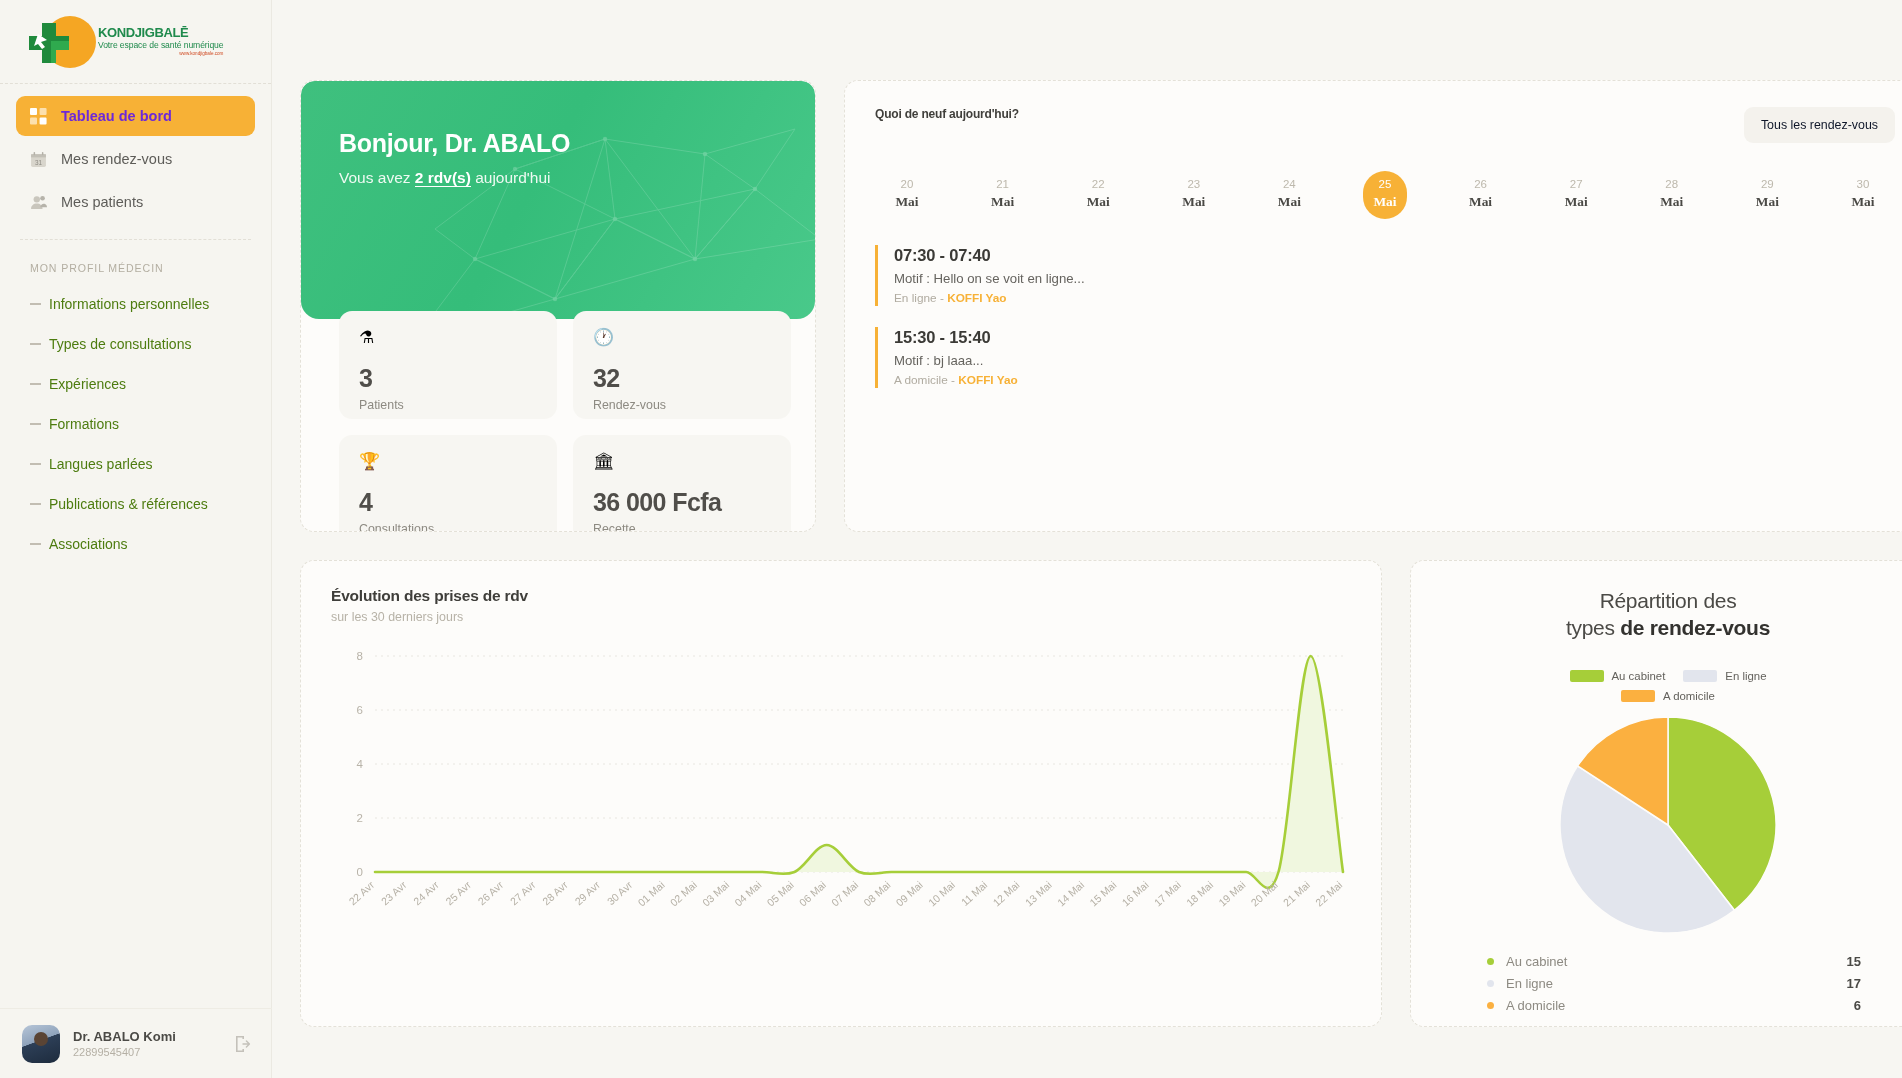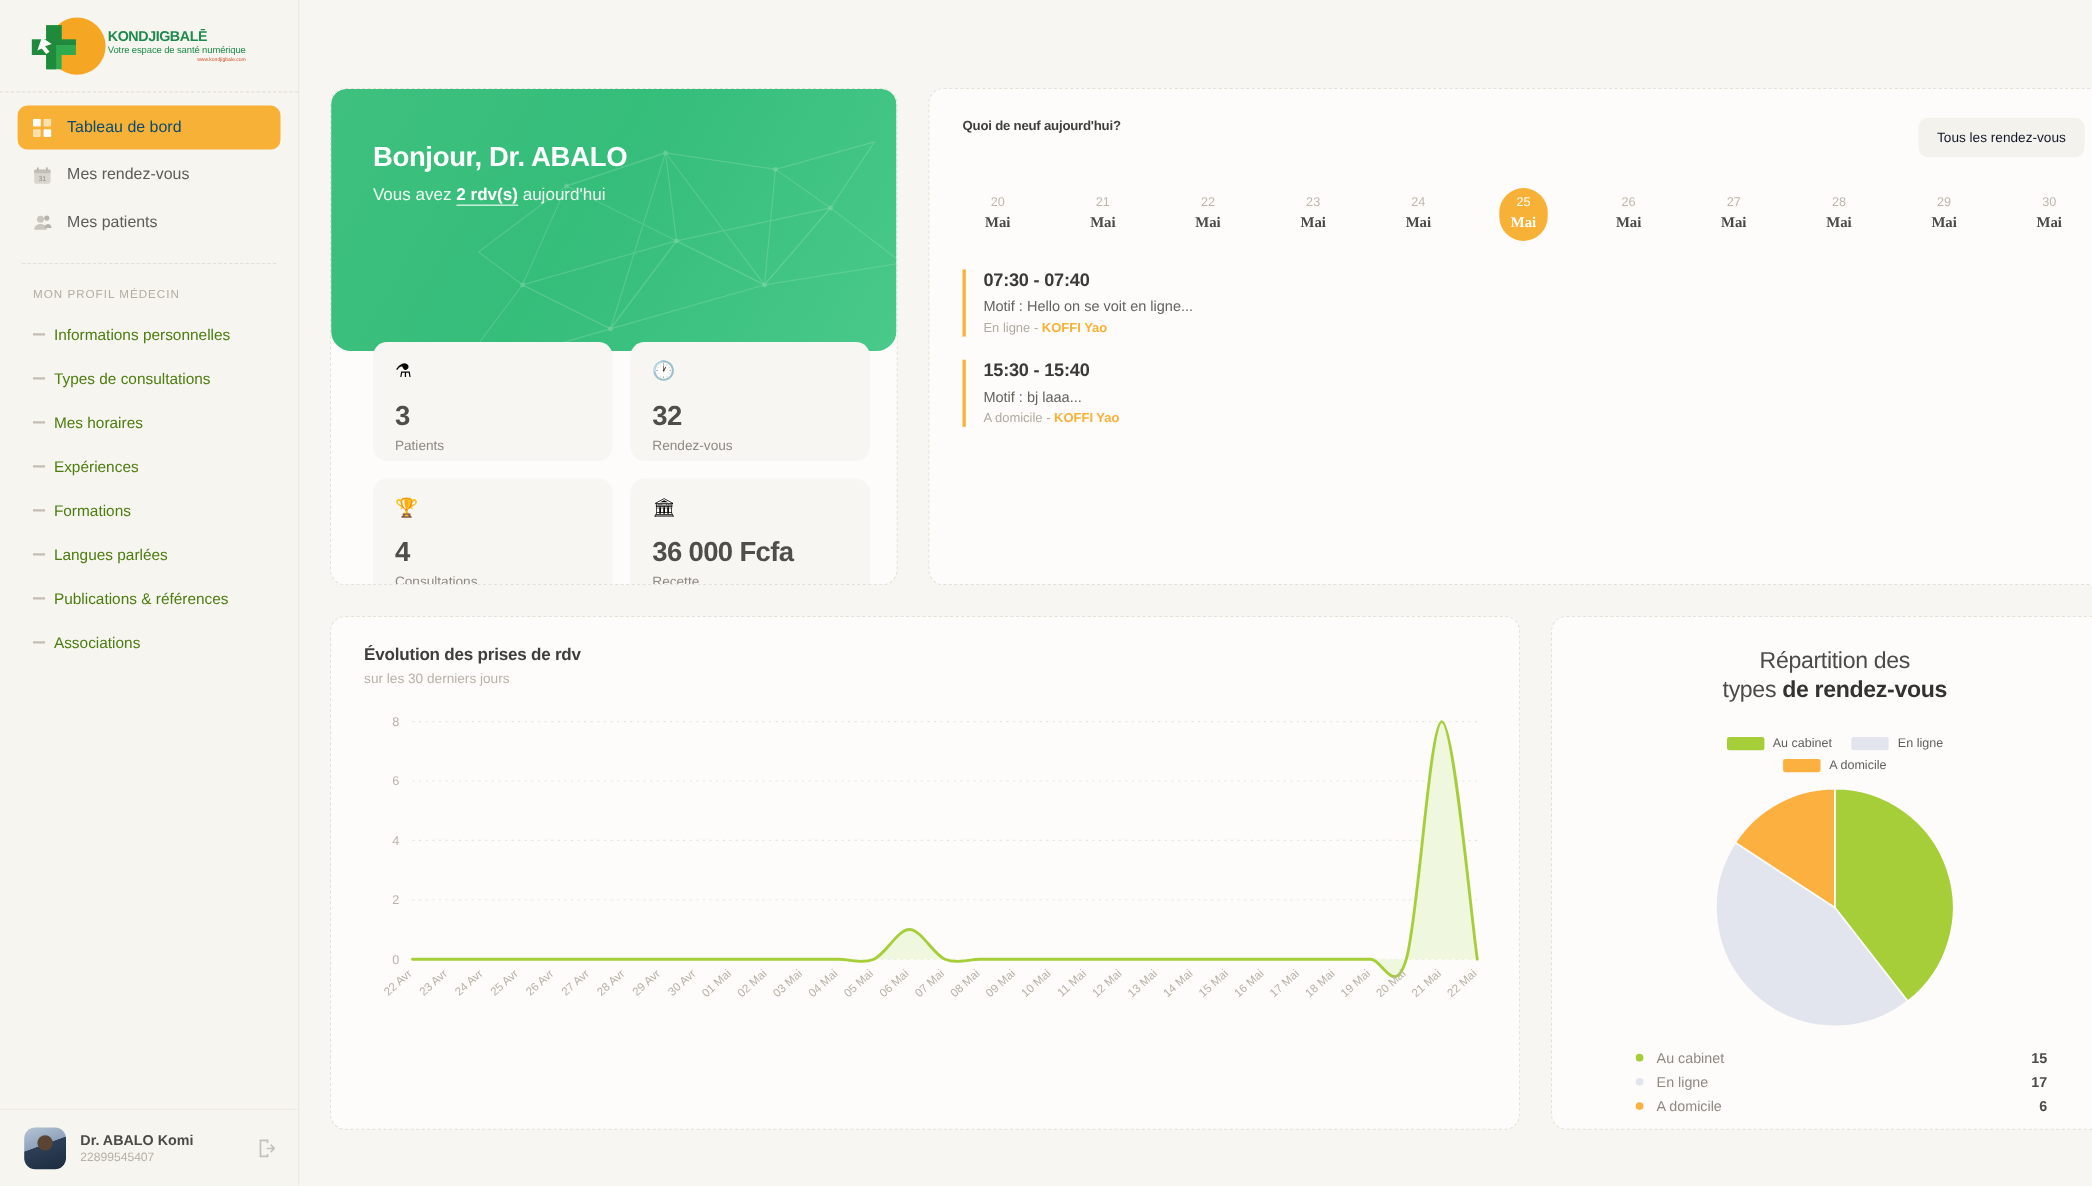--- a/index.html
+++ b/index.html
@@ -43,21 +43,21 @@
   .logo-url { font-size: 4.6px; color: #d04a22; margin-top: 2px; text-align: right; }
 
   .nav { padding: 12px 16px 0 16px; }
   .nav-item {
     display: flex; align-items: center; gap: 14px;
     height: 40px; padding: 0 14px; margin-bottom: 3px;
     border-radius: 9px; cursor: pointer;
     font-size: 14.5px; color: #5d5c58; font-weight: 500;
   }
   .nav-item.active {
-    background: #f7b136; color: #0c4a6e; font-weight: 400;
+    background: #f7b136; color: #6d28d9; font-weight: 700;
   }
   .nav-icon { width: 17px; height: 17px; flex: 0 0 17px; display: block; }
 
   .divider { height: 1px; border-top: 1px dashed #e2dfd6; margin: 14px 20px 0 20px; }
 
   .section-label {
     font-size: 10.6px; letter-spacing: 0.9px; color: #b3aea1;
     padding: 22px 0 10px 30px; font-weight: 500;
   }
   .sub-item {
@@ -250,24 +250,20 @@
     <div class="section-label">MON PROFIL MÉDECIN</div>
 
     <div>
       <div class="sub-item">
         <span class="dash"></span>
         <span>Informations personnelles</span>
       </div>
       <div class="sub-item">
         <span class="dash"></span>
         <span>Types de consultations</span>
-      </div>
-      <div class="sub-item">
-        <span class="dash"></span>
-        <span>Mes horaires</span>
       </div>
       <div class="sub-item">
         <span class="dash"></span>
         <span>Expériences</span>
       </div>
       <div class="sub-item">
         <span class="dash"></span>
         <span>Formations</span>
       </div>
       <div class="sub-item">

